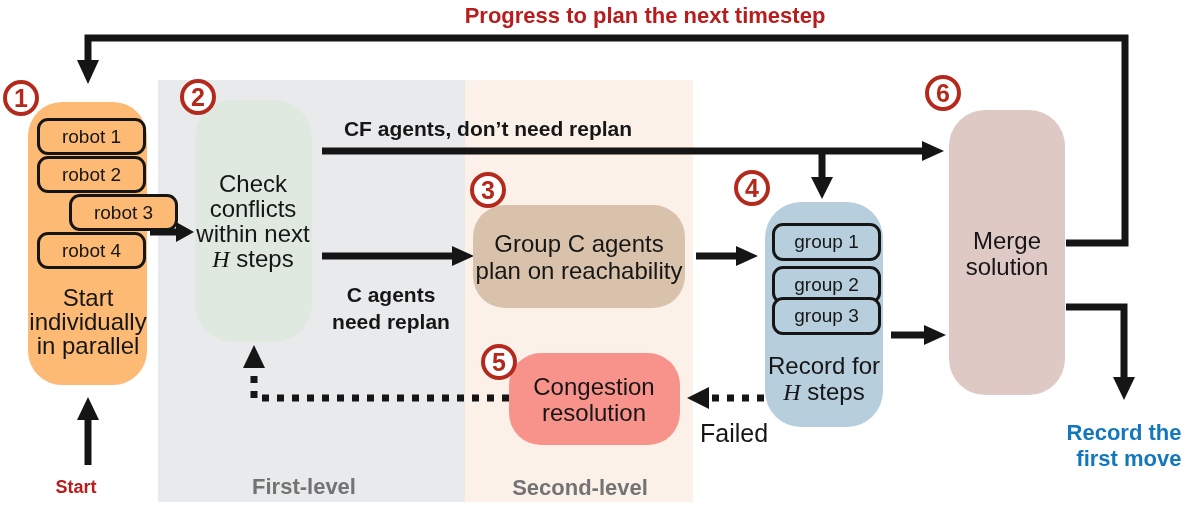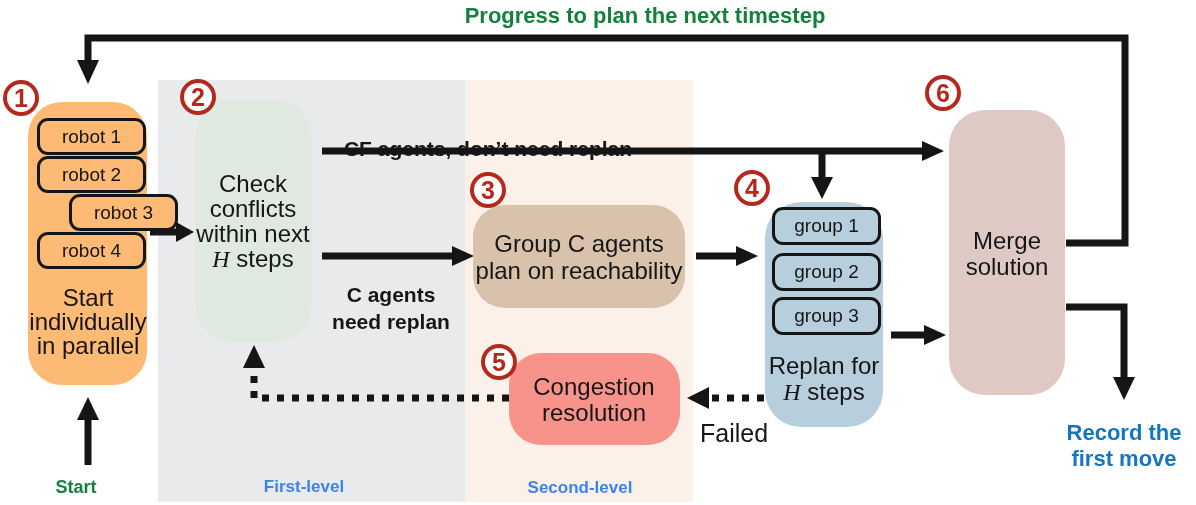--- a/index.html
+++ b/index.html
@@ -20,23 +20,23 @@
   .chip{
     position:absolute;border:3px solid #151515;border-radius:11px;background:inherit;
     display:flex;align-items:center;justify-content:center;font-size:19px;white-space:nowrap;
   }
   .lbl{
     position:absolute;transform:translate(-50%,-50%);text-align:center;white-space:nowrap;
   }
   .line{display:block;}
   .boxtext{font-size:24px;line-height:26px;}
   .edge{font-weight:bold;font-size:21px;line-height:27px;}
-  .green{color:#15803d;font-weight:bold;}
+  .green{color:#b91c1c;font-weight:bold;}
   .blue{color:#1377bd;font-weight:bold;}
-  .graylbl{color:#3b82f6;font-weight:bold;font-size:17px;}
+  .graylbl{color:#737373;font-weight:bold;font-size:22px;}
   .num{
     position:absolute;width:36px;height:36px;transform:translate(-50%,-50%);
     border:4px solid #b5291c;border-radius:50%;background:#ffffff;color:#b5291c;
     font-weight:bold;font-size:25px;display:flex;align-items:center;justify-content:center;
     box-sizing:border-box;z-index:6;
   }
   .math{font-family:"Liberation Serif","DejaVu Serif",serif;font-style:italic;}
   svg.arrows{position:absolute;left:0;top:0;z-index:4;}
   svg.arrows .ln{stroke:#151515;stroke-width:7;fill:none;}
   svg.arrows .dash{stroke-dasharray:7 8;}
@@ -113,32 +113,32 @@
     <span class="line"><span class="math">H</span><span> steps</span></span>
   </div>
 
   <div class="bx bx3"></div>
   <div class="lbl boxtext" style="left:579px;top:257px;line-height:27px;">
     <span class="line">Group C agents</span>
     <span class="line">plan on reachability</span>
   </div>
 
   <div class="bx bx4">
-    <div class="chip" style="left:7px;top:5px;width:103px;height:32px;">
+    <div class="chip" style="left:7px;top:21px;width:103px;height:32px;">
         <span>group 1</span>
       </div>
-    <div class="chip" style="left:7px;top:51px;width:103px;height:32px;">
+    <div class="chip" style="left:7px;top:64px;width:103px;height:32px;">
         <span>group 2</span>
       </div>
     <div class="chip" style="left:7px;top:95px;width:103px;height:32px;">
         <span>group 3</span>
       </div>
   </div>
   <div class="lbl boxtext" style="left:824px;top:379px;line-height:26px;">
-    <span class="line">Replan for</span>
+    <span class="line">Record for</span>
     <span class="line"><span class="math">H</span><span> steps</span></span>
   </div>
 
   <div class="bx bx5"></div>
   <div class="lbl boxtext" style="left:594px;top:400px;line-height:26px;">
     <span class="line">Congestion</span>
     <span class="line">resolution</span>
   </div>
 
   <div class="bx bx6"></div>
@@ -160,27 +160,27 @@
       <span>4</span>
     </div>
   <div class="num" style="left:499px;top:362px;">
       <span>5</span>
     </div>
   <div class="num" style="left:943px;top:93px;">
       <span>6</span>
     </div>
 
   <div class="lbl green" style="left:645px;top:16px;font-size:22px;">Progress to plan the next timestep</div>
-  <div class="lbl edge" style="left:488px;top:128px;margin-top:20px;">CF agents, don’t need replan</div>
+  <div class="lbl edge" style="left:488px;top:128px;">CF agents, don’t need replan</div>
   <div class="lbl edge" style="left:391px;top:296px;margin-top:12px;">
     <span class="line">C agents</span>
     <span class="line">need replan</span>
   </div>
   <div class="lbl" style="left:734px;top:433px;font-size:25px;">Failed</div>
   <div class="lbl green" style="left:76px;top:487px;font-size:18px;">Start</div>
-  <div class="lbl blue" style="left:1124px;top:446px;font-size:22px;line-height:26px;">
+  <div class="lbl blue" style="left:1124px;top:446px;font-size:22px;line-height:26px;text-align:right;">
     <span class="line">Record the</span>
     <span class="line">first move</span>
   </div>
   <div class="lbl graylbl" style="left:304px;top:487px;">First-level</div>
   <div class="lbl graylbl" style="left:580px;top:488px;">Second-level</div>
 
 </div>
 
 </body></html>

